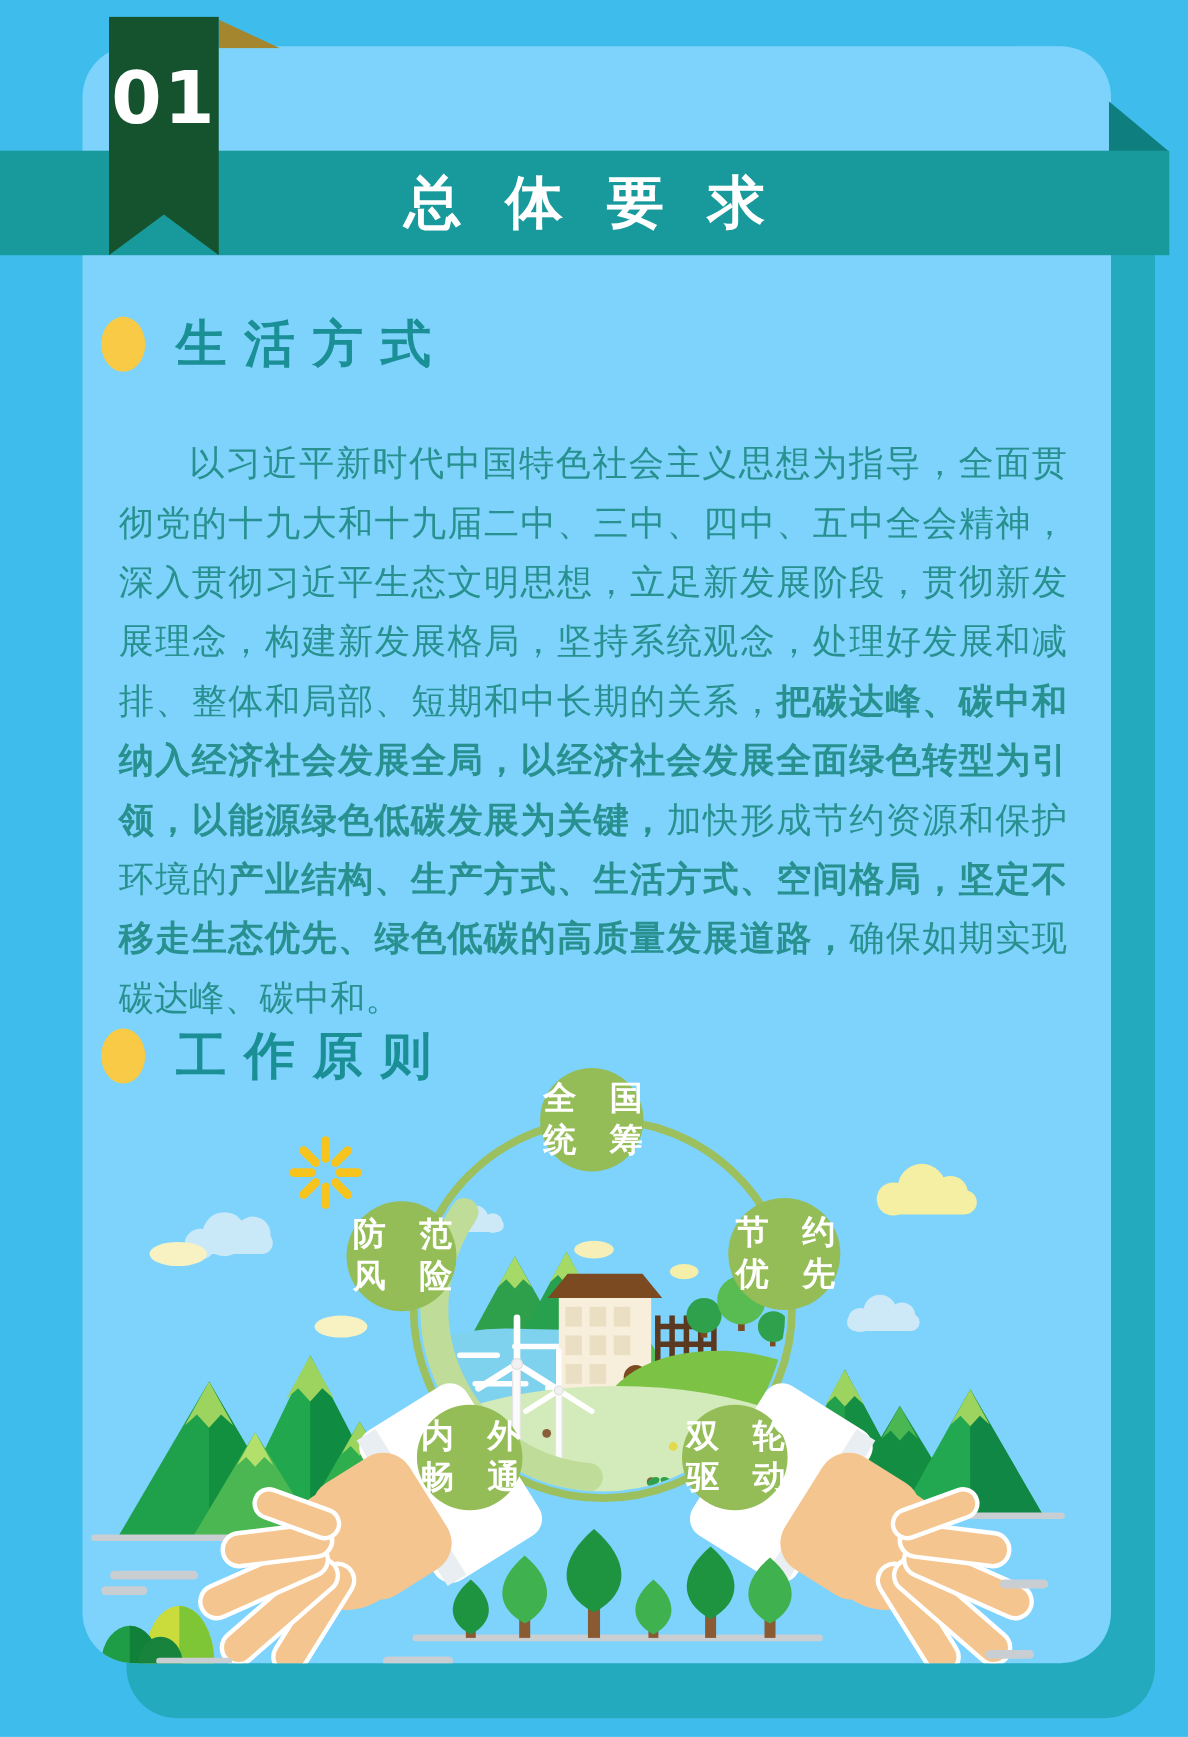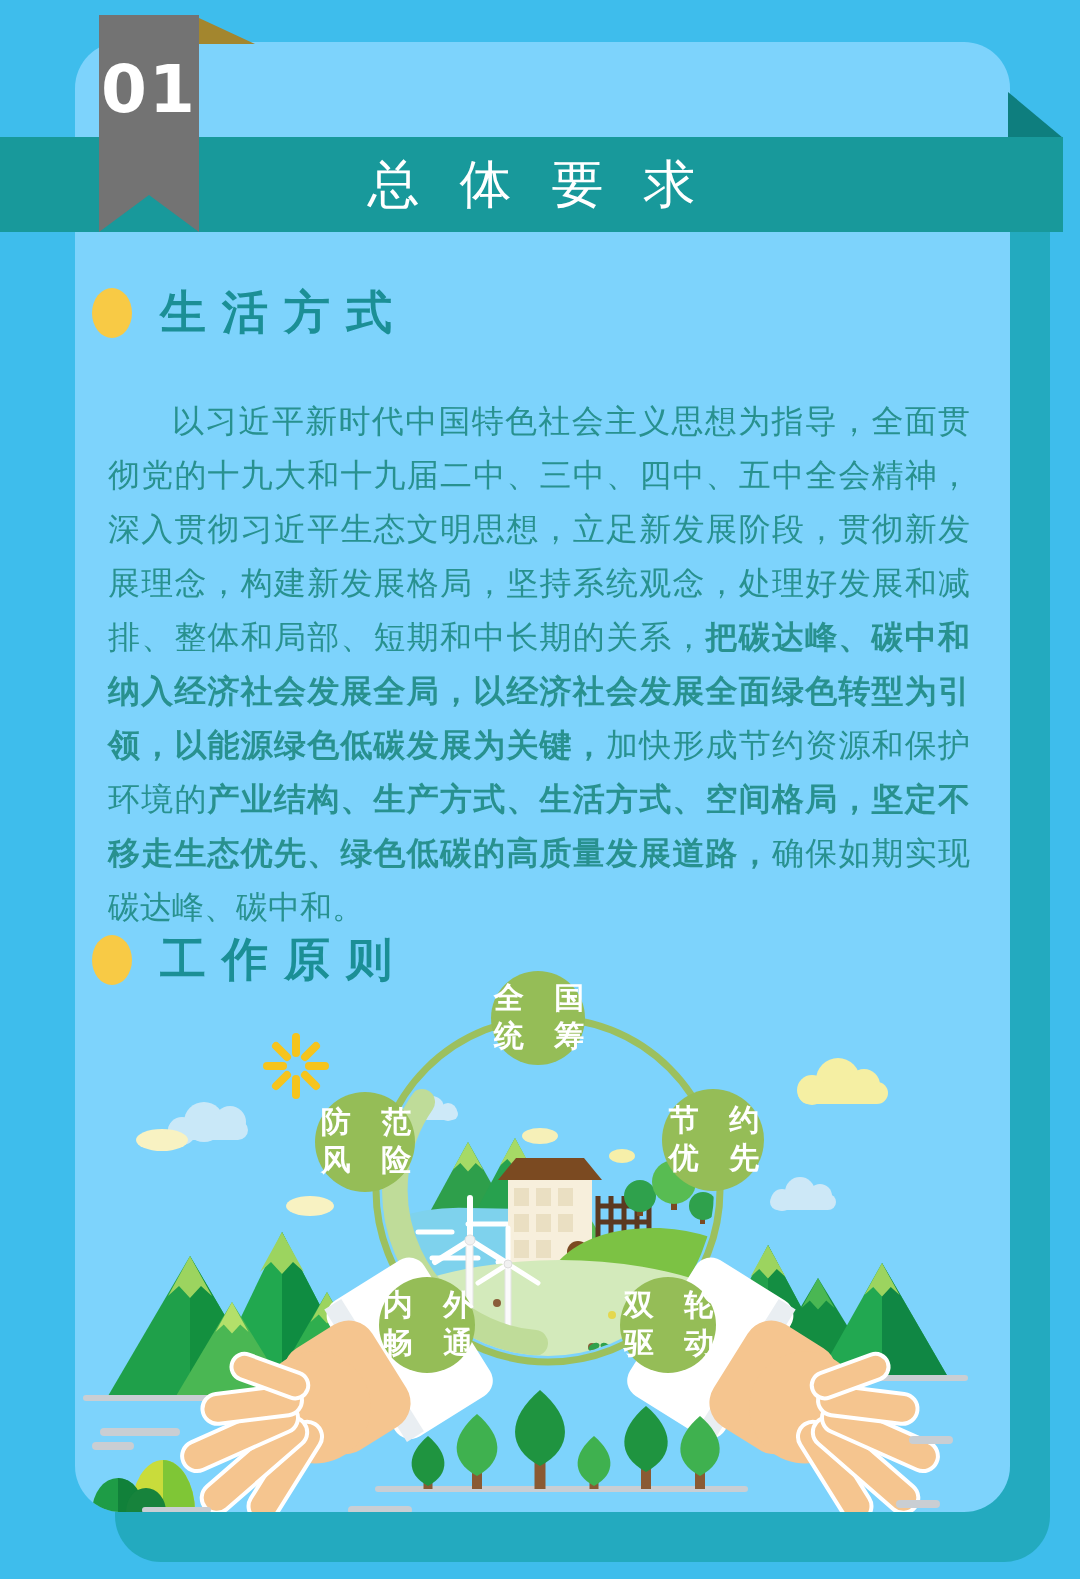--- a/index.html
+++ b/index.html
@@ -5,25 +5,25 @@
   html,body{margin:0;padding:0;}
   .page{position:relative;width:1080px;height:1579px;background:#3ebdec;overflow:hidden;
         font-family:"DejaVu Sans","Liberation Sans",sans-serif;}
   .card-shadow{position:absolute;left:115px;top:180px;width:935px;height:1382px;
         background:#23aabf;border-radius:46px;}
   .card{position:absolute;left:75px;top:42px;width:935px;height:1470px;background:#7dd3fc;
         border-radius:46px;overflow:hidden;}
   .illu{position:absolute;left:-75px;top:-42px;width:1080px;height:1579px;}
   .banner{position:absolute;left:0;top:137px;width:1063px;height:95px;background:#18999b;
         display:flex;align-items:center;justify-content:center;z-index:3;}
-  .banner-title{color:#ffffff;font-size:52px;font-weight:400;letter-spacing:40px;
+  .banner-title{color:#ffffff;font-size:52px;font-weight:700;letter-spacing:40px;
         text-indent:40px;white-space:nowrap;}
   .banner-fold{position:absolute;left:1008px;top:92px;width:55px;height:46px;background:#0e7e7e;
         clip-path:polygon(0 0,100% 100%,0 100%);z-index:2;}
-  .ribbon{position:absolute;left:99px;top:15px;width:100px;height:217px;background:#737373;
+  .ribbon{position:absolute;left:99px;top:15px;width:100px;height:217px;background:#14532d;
         clip-path:polygon(0 0,100% 0,100% 100%,50% 83%,0 100%);z-index:4;
         display:flex;justify-content:center;}
   .ribbon-number{color:#ffffff;font-size:66px;font-weight:700;margin-top:36px;letter-spacing:2px;}
   .ribbon-fold{position:absolute;left:199px;top:18px;width:56px;height:26px;background:#a3862e;
         clip-path:polygon(0 0,100% 100%,0 100%);z-index:3;}
   .heading-row{position:absolute;left:92px;display:flex;align-items:center;z-index:5;}
   .heading-row.h1{top:282px;}
   .heading-row.h2{top:908px;margin-top:21px;}
   .bullet{width:40px;height:50px;background:#f8ca45;border-radius:50%;margin-right:28px;flex:none;}
   .heading-text{color:#1b8f96;font-size:46px;font-weight:700;letter-spacing:16px;white-space:nowrap;}

